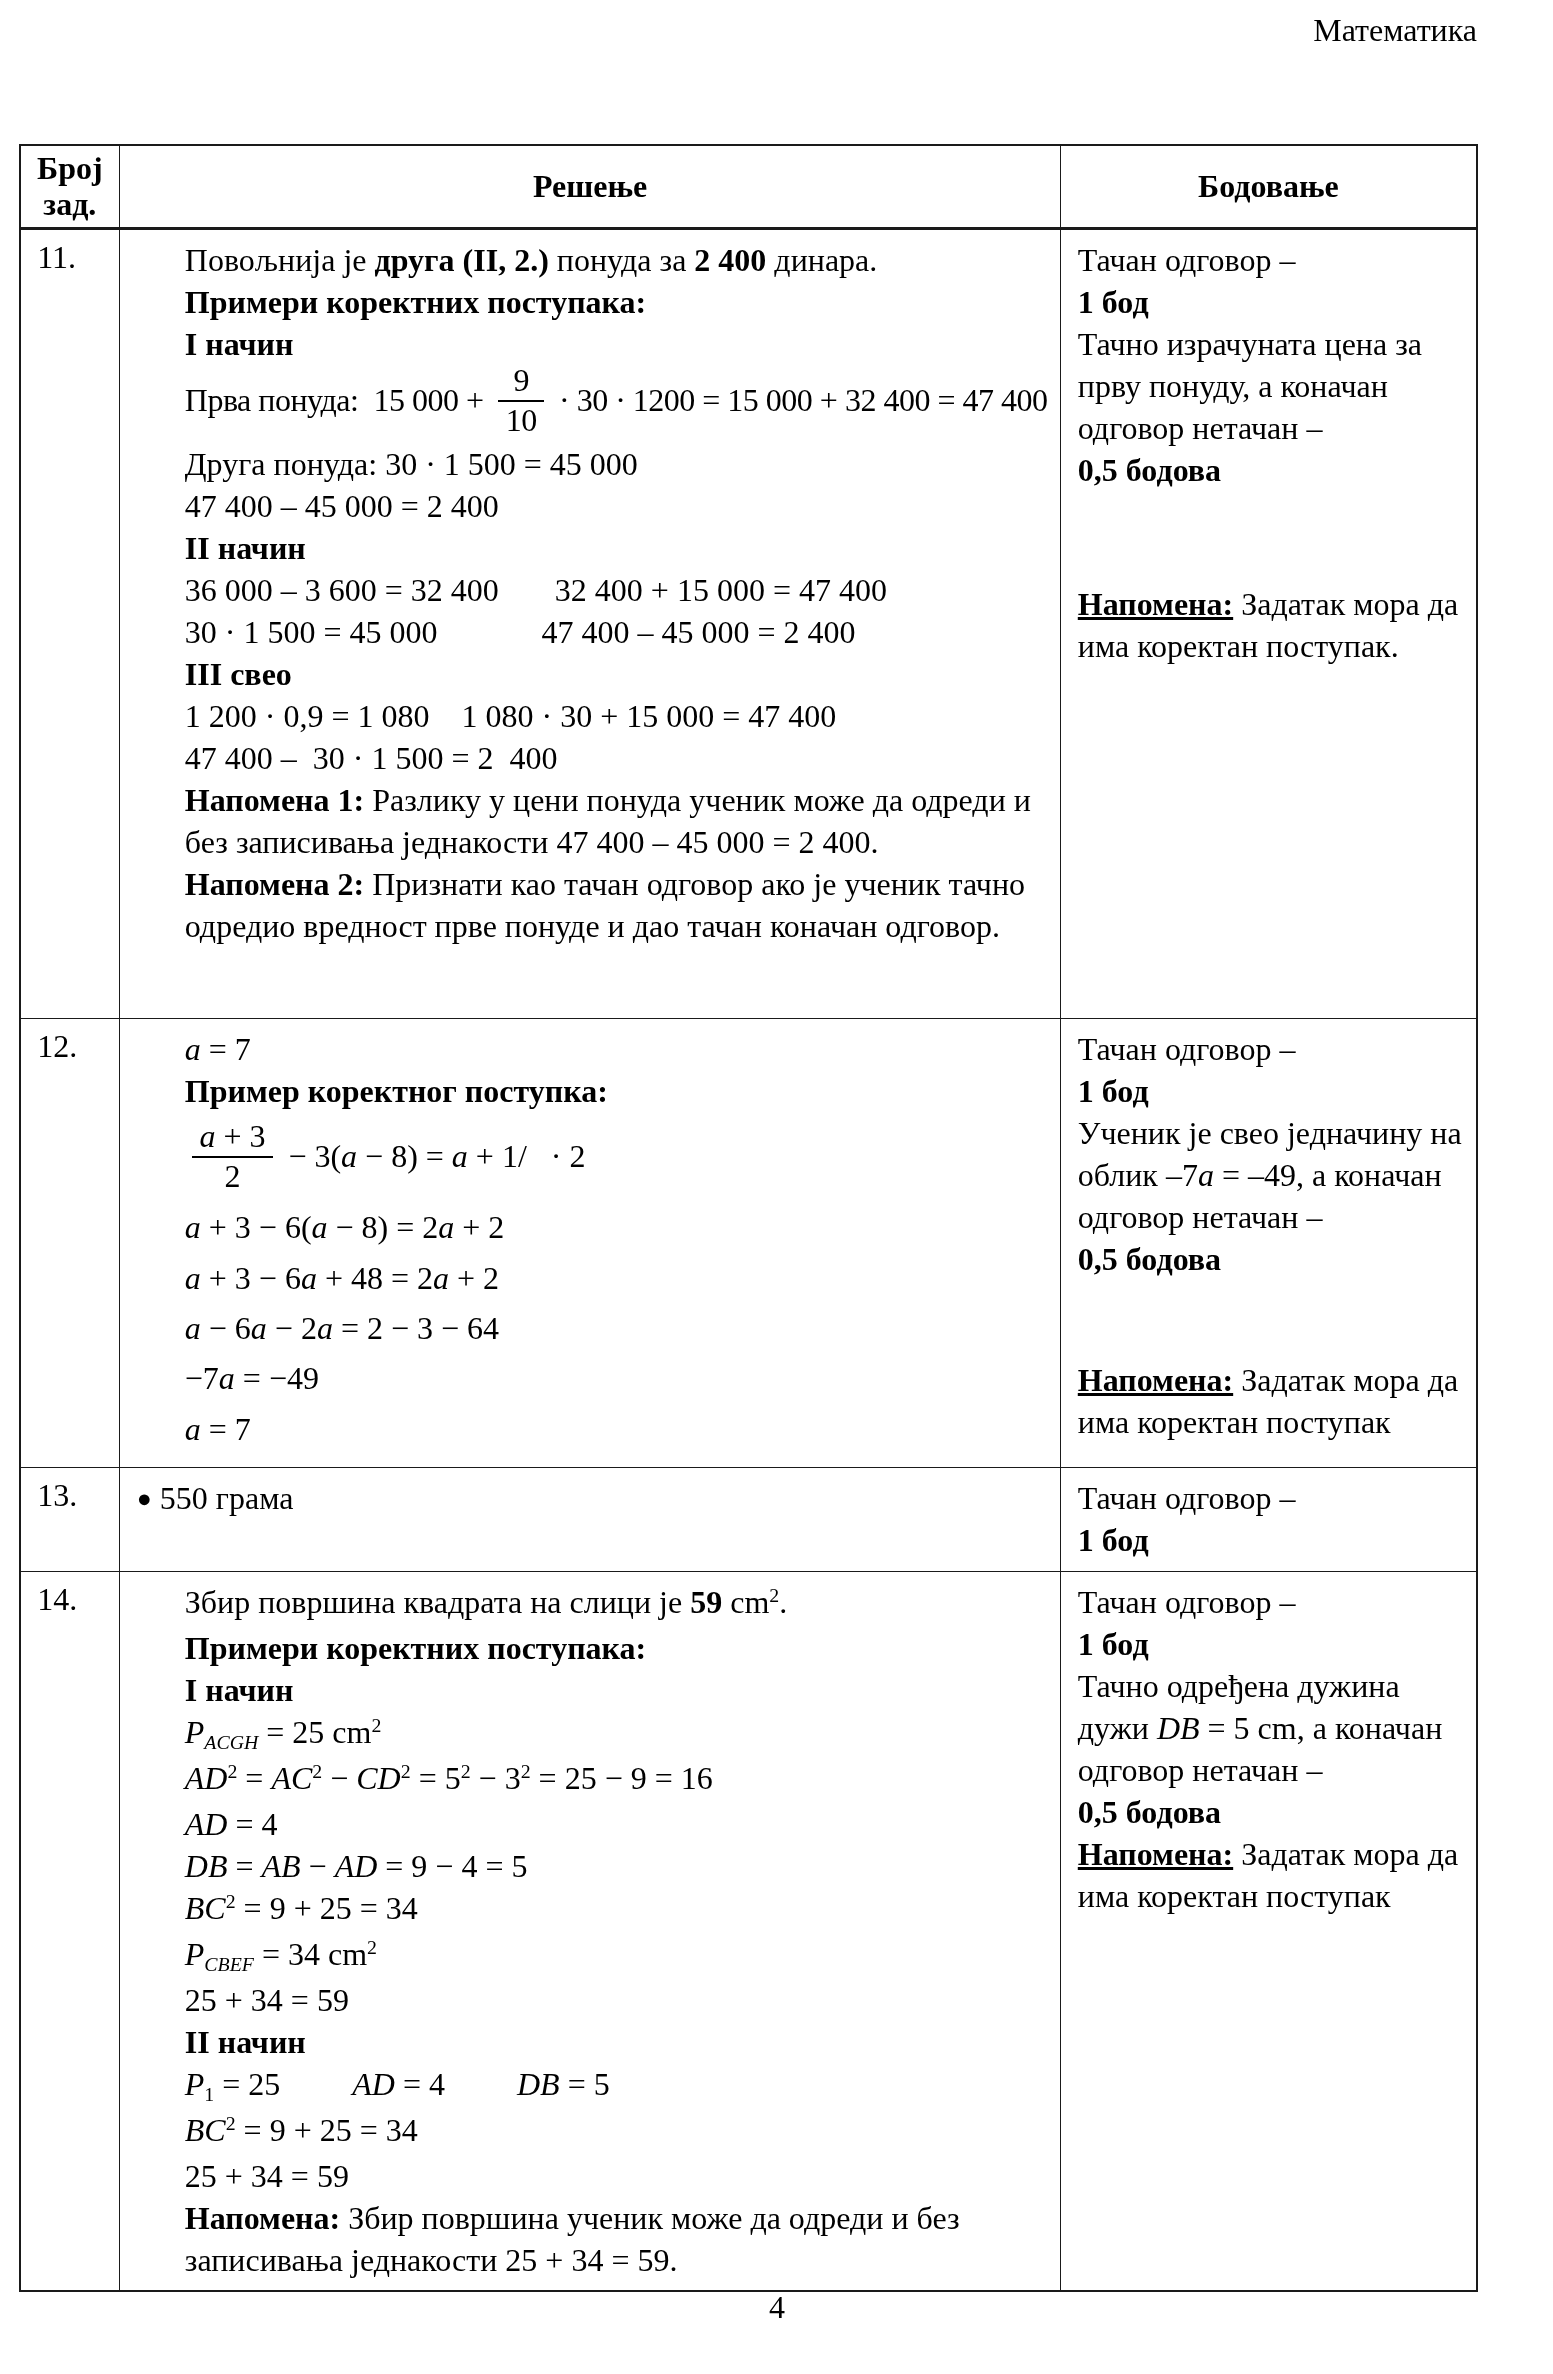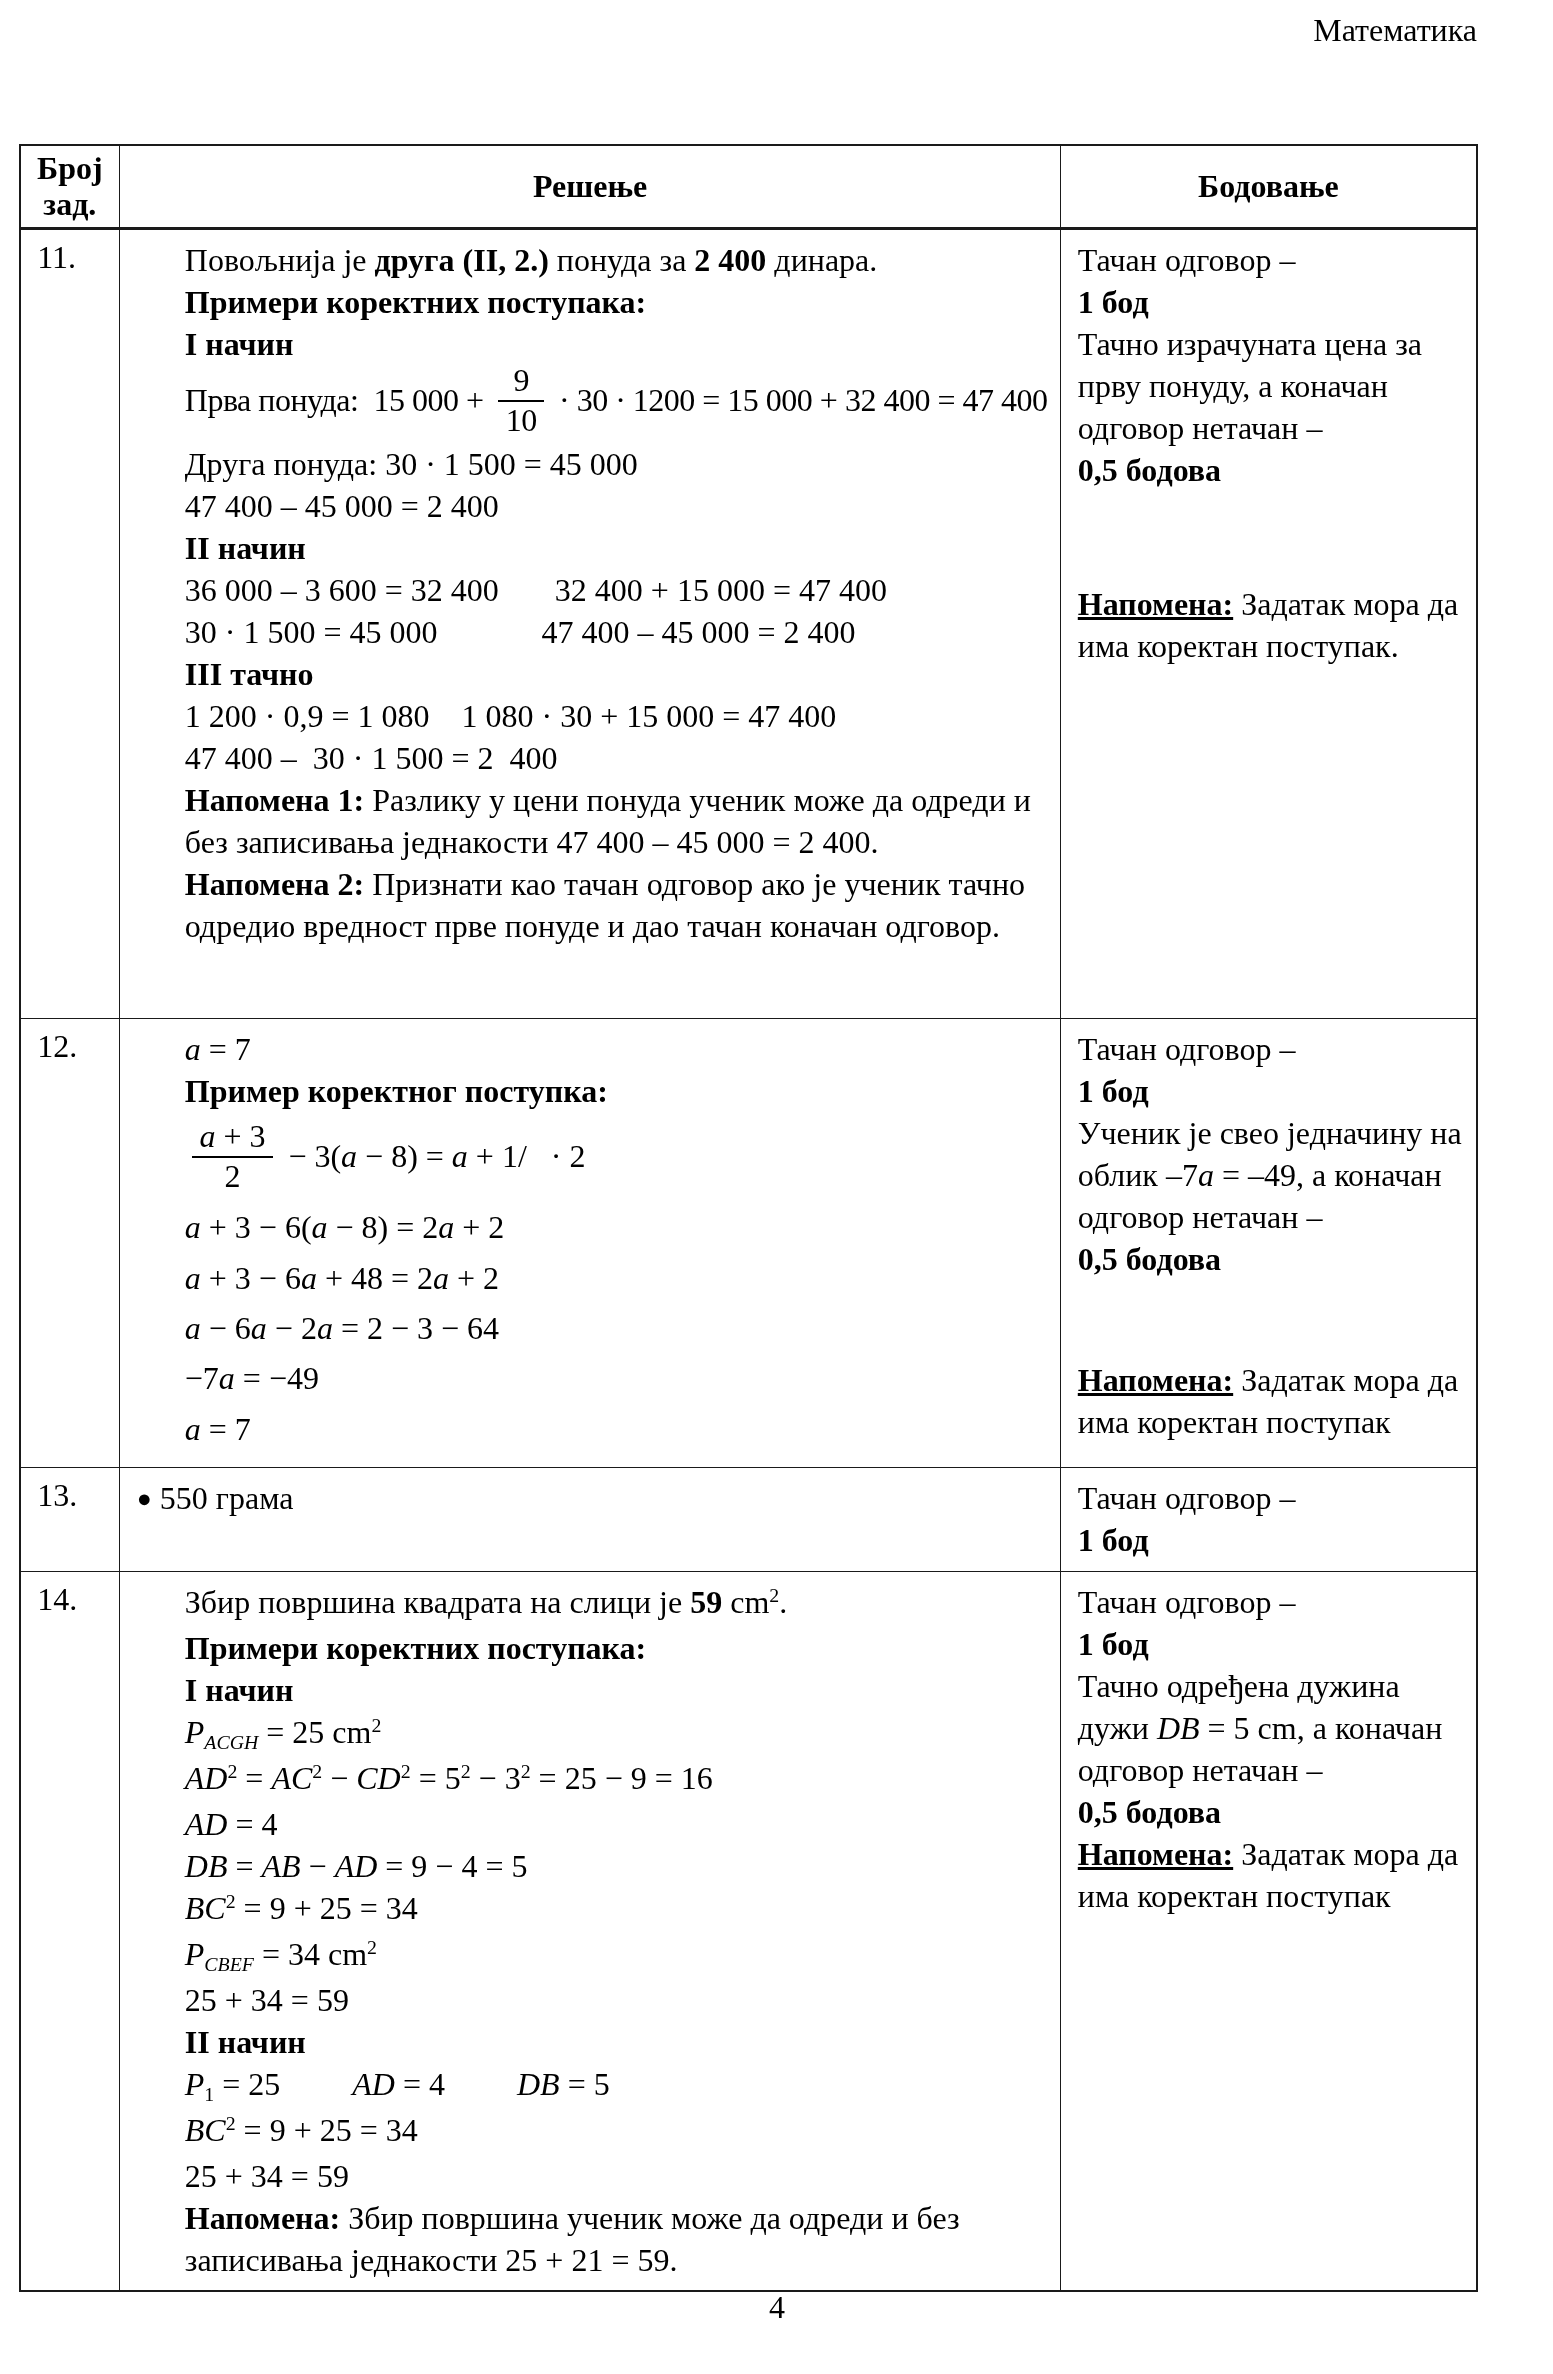--- a/index.html
+++ b/index.html
@@ -93,21 +93,21 @@
         <div>
             <div class="line"><span>Повољнија је </span><span class="b">друга (II, 2.)</span><span> понуда за </span><span class="b">2&nbsp;400</span><span> динара.</span></div>
             <div class="line"><span class="b">Примери коректних поступака:</span></div>
             <div class="line"><span class="b">I начин</span></div>
             <div class="line eq tight"><span>Прва понуда:&nbsp; 15&nbsp;000 + </span><span class="frac"><span class="fnum"><span>9</span></span><span class="fden"><span>10</span></span></span><span> · 30 · 1200 = 15&nbsp;000 + 32&nbsp;400 = 47&nbsp;400</span></div>
             <div class="line eq"><span>Друга понуда: 30 · 1&nbsp;500 = 45&nbsp;000</span></div>
             <div class="line eq"><span>47&nbsp;400 – 45&nbsp;000 = 2&nbsp;400</span></div>
             <div class="line"><span class="b">II начин</span></div>
             <div class="line eq"><span>36&nbsp;000 – 3&nbsp;600 = 32&nbsp;400&nbsp;&nbsp;&nbsp;&nbsp;&nbsp;&nbsp;&nbsp;32&nbsp;400 + 15&nbsp;000 = 47&nbsp;400</span></div>
             <div class="line eq"><span>30 · 1&nbsp;500 = 45&nbsp;000&nbsp;&nbsp;&nbsp;&nbsp;&nbsp;&nbsp;&nbsp;&nbsp;&nbsp;&nbsp;&nbsp;&nbsp;&nbsp;47&nbsp;400 – 45&nbsp;000 = 2&nbsp;400</span></div>
-            <div class="line"><span class="b">III тачно</span></div>
+            <div class="line"><span class="b">III свео</span></div>
             <div class="line eq"><span>1&nbsp;200 · 0,9 = 1&nbsp;080&nbsp;&nbsp;&nbsp;&nbsp;1&nbsp;080 · 30 + 15&nbsp;000 = 47&nbsp;400</span></div>
             <div class="line eq"><span>47&nbsp;400 –&nbsp; 30 · 1&nbsp;500 = 2&nbsp;&nbsp;400</span></div>
             <div class="line"><span class="b">Напомена 1:</span><span> Разлику у цени понуда ученик може да одреди и без записивања једнакости 47&nbsp;400 – 45&nbsp;000 = 2&nbsp;400.</span></div>
             <div class="line"><span class="b">Напомена 2:</span><span> Признати као тачан одговор ако је ученик тачно одредио вредност прве понуде и дао тачан коначан одговор.</span></div>
           </div>
       </td>
       <td class="score-cell">
         <div>
             <div class="line"><span>Тачан одговор –</span></div>
             <div class="line"><span class="b">1 бод</span></div>
@@ -168,21 +168,21 @@
             <div class="line"><span class="i">AD</span><span class="sup">2</span><span> = </span><span class="i">AC</span><span class="sup">2</span><span> − </span><span class="i">CD</span><span class="sup">2</span><span> = 5</span><span class="sup">2</span><span> − 3</span><span class="sup">2</span><span> = 25 − 9 = 16</span></div>
             <div class="line"><span class="i">AD</span><span> = 4</span></div>
             <div class="line"><span class="i">DB</span><span> = </span><span class="i">AB</span><span> − </span><span class="i">AD</span><span> = 9 − 4 = 5</span></div>
             <div class="line"><span class="i">BC</span><span class="sup">2</span><span> = 9 + 25 = 34</span></div>
             <div class="line"><span class="i">P</span><span class="subi">CBEF</span><span> = 34 cm</span><span class="sup">2</span></div>
             <div class="line"><span>25 + 34 = 59</span></div>
             <div class="line"><span class="b">II начин</span></div>
             <div class="line"><span class="i">P</span><span class="sub">1</span><span> = 25&nbsp;&nbsp;&nbsp;&nbsp;&nbsp;&nbsp;&nbsp;&nbsp;&nbsp;</span><span class="i">AD</span><span> = 4&nbsp;&nbsp;&nbsp;&nbsp;&nbsp;&nbsp;&nbsp;&nbsp;&nbsp;</span><span class="i">DB</span><span> = 5</span></div>
             <div class="line"><span class="i">BC</span><span class="sup">2</span><span> = 9 + 25 = 34</span></div>
             <div class="line"><span>25 + 34 = 59</span></div>
-            <div class="line"><span class="b">Напомена:</span><span> Збир површина ученик може да одреди и без записивања једнакости 25 + 21 = 59.</span></div>
+            <div class="line"><span class="b">Напомена:</span><span> Збир површина ученик може да одреди и без записивања једнакости 25 + 34 = 59.</span></div>
           </div>
       </td>
       <td class="score-cell">
         <div>
             <div class="line"><span>Тачан одговор –</span></div>
             <div class="line"><span class="b">1 бод</span></div>
             <div class="line"><span>Тачно одређена дужина дужи </span><span class="i">DB</span><span> = 5 cm, а ко­начан одговор нетачан –</span></div>
             <div class="line"><span class="b">0,5 бодова</span></div>
             <div class="line"><span class="bu">Напомена:</span><span> Задатак мора да има коректан поступак</span></div>
           </div>

